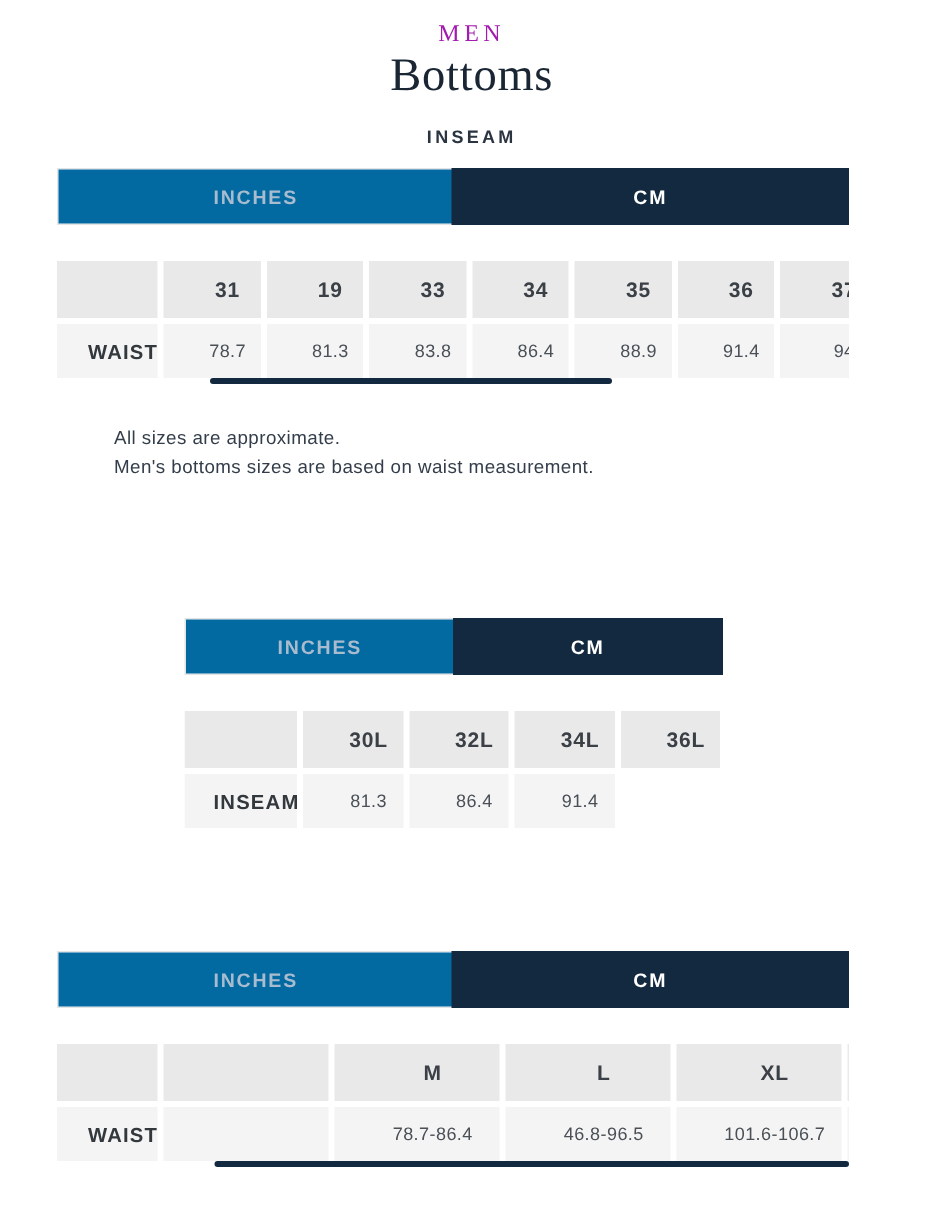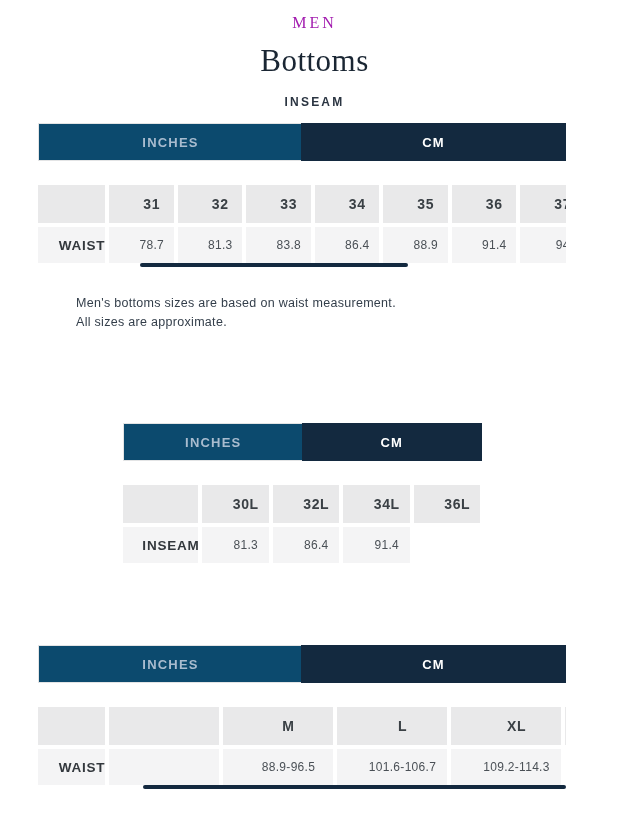--- a/index.html
+++ b/index.html
@@ -15,21 +15,20 @@
   
   header { text-align:center; }
   .dept {
     margin-top:14px;
     font-family:"Liberation Serif", serif;
     font-size:16px; line-height:18px;
     letter-spacing:3px;
     color:#a21caf;
   }
   .title {
-    margin-top:11px;
     font-family:"Liberation Serif", serif;
     font-weight:500;
     font-size:31px; line-height:36px;
     letter-spacing:0.5px;
     color:#1a2633;
   }
   .cat {
     margin-top:16px;
     font-size:12px; line-height:14px;
     font-weight:bold;
@@ -47,21 +46,21 @@
     display:flex; height:38px; width:100%;
     border:1px solid #e3e4e5; background:#fff;
   }
   .tab {
     flex:1 1 50%; height:100%;
     display:flex; align-items:center; justify-content:center;
     font-family:"Liberation Sans", sans-serif;
     font-size:13px; font-weight:bold; letter-spacing:1.2px;
     border:none; background:transparent; cursor:pointer;
   }
-  .tab.inches { color:#a9bccf; background:#0c4a6e; }
+  .tab.inches { color:#a9bccf; background:#0369a1; }
   .tab.cm { color:#ffffff; background:#13293f; margin:-1px; height:38px; flex-basis:calc(50% + 2px); }
 
   
   .table-clip { overflow:hidden; margin-top:24px; }
   .block1 .table-clip, .block3 .table-clip { width:528px; }
   .block2 .table-clip { width:359px; }
   .trow { display:flex; }
   .trow.data { margin-top:4px; }
   .cell {
     flex:0 0 auto;
@@ -109,43 +108,43 @@
   <section class="block1">
     <div class="toggle">
       <button class="tab inches">INCHES</button>
       <button class="tab cm">CM</button>
     </div>
 
     <div class="table-clip t1">
       <div class="trow head">
         <div class="cell c-label"></div>
         <div class="cell c-data">31</div>
-        <div class="cell c-data">32</div>
+        <div class="cell c-data">19</div>
         <div class="cell c-data">33</div>
         <div class="cell c-data">34</div>
         <div class="cell c-data">35</div>
         <div class="cell c-data">36</div>
         <div class="cell c-data">37</div>
       </div>
       <div class="trow data">
         <div class="cell c-label">WAIST</div>
         <div class="cell c-data">78.7</div>
         <div class="cell c-data">81.3</div>
         <div class="cell c-data">83.8</div>
         <div class="cell c-data">86.4</div>
         <div class="cell c-data">88.9</div>
         <div class="cell c-data">91.4</div>
         <div class="cell c-data">94</div>
       </div>
       <div class="scroll-thumb thumb1"></div>
     </div>
 
     <div class="notes">
+      <p>All sizes are approximate.</p>
       <p>Men's bottoms sizes are based on waist measurement.</p>
-      <p>All sizes are approximate.</p>
     </div>
   </section>
 
   <section class="block2">
     <div class="toggle">
       <button class="tab inches">INCHES</button>
       <button class="tab cm">CM</button>
     </div>
 
     <div class="table-clip t2">
@@ -176,21 +175,22 @@
         <div class="cell c-label"></div>
         <div class="cell c-data c-sliver"></div>
         <div class="cell c-data">M</div>
         <div class="cell c-data">L</div>
         <div class="cell c-data">XL</div>
         <div class="cell c-data">XXL</div>
       </div>
       <div class="trow data">
         <div class="cell c-label">WAIST</div>
         <div class="cell c-data c-sliver"></div>
-        <div class="cell c-data">88.9-96.5</div>
+        <div class="cell c-data">78.7-86.4</div>
+        <div class="cell c-data">46.8-96.5</div>
         <div class="cell c-data">101.6-106.7</div>
         <div class="cell c-data">109.2-114.3</div>
       </div>
       <div class="scroll-thumb thumb3"></div>
     </div>
   </section>
 
 </div>
 
 </body></html>

